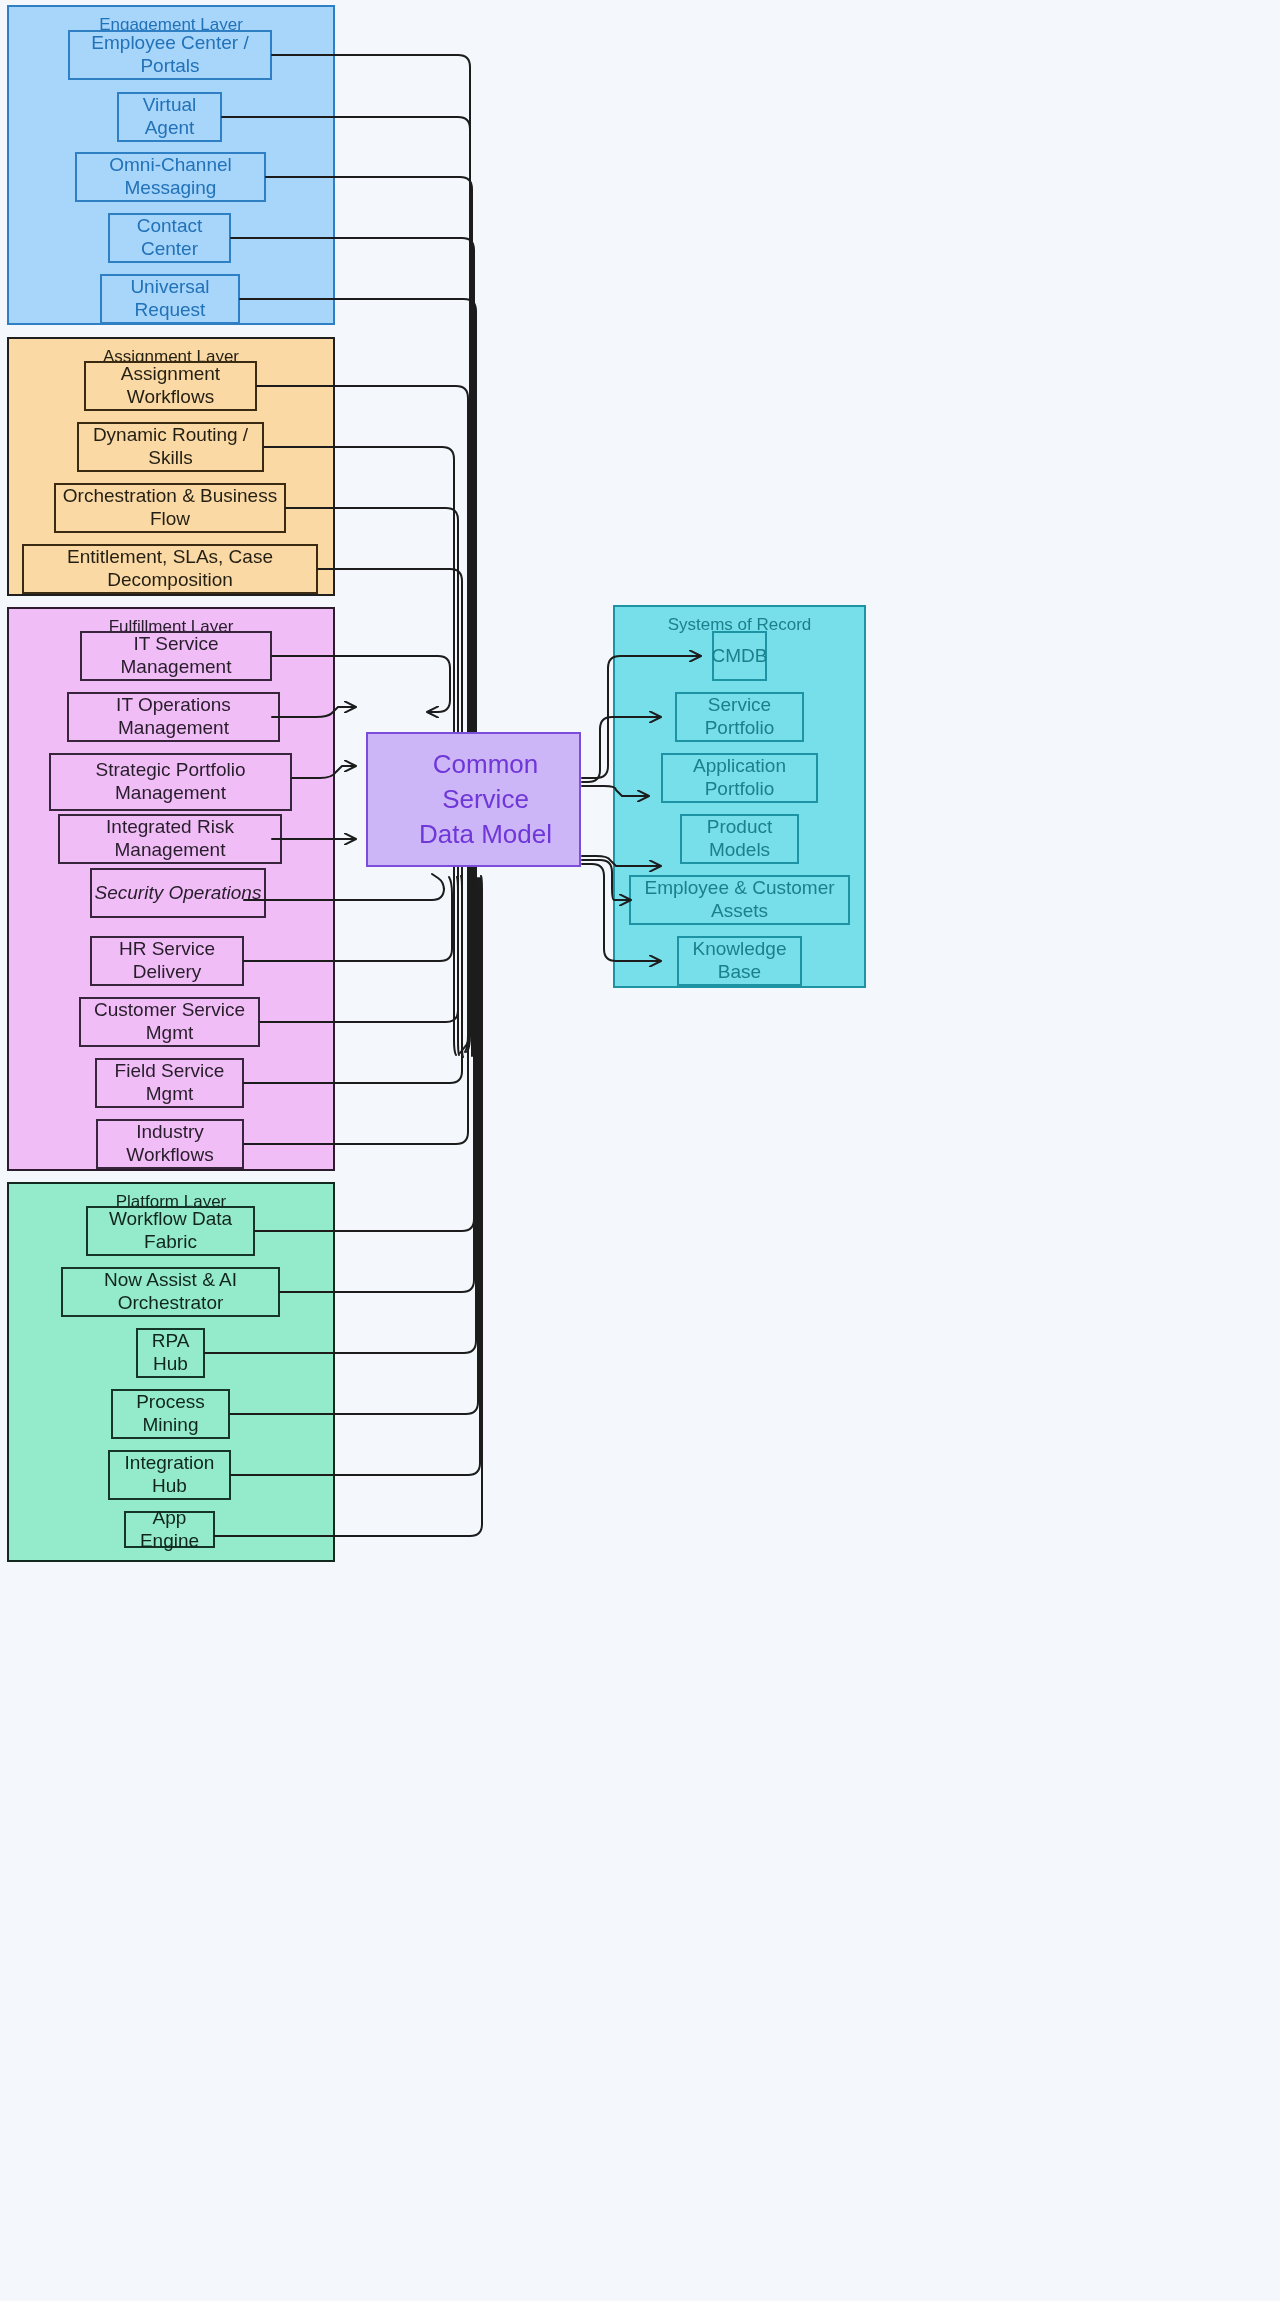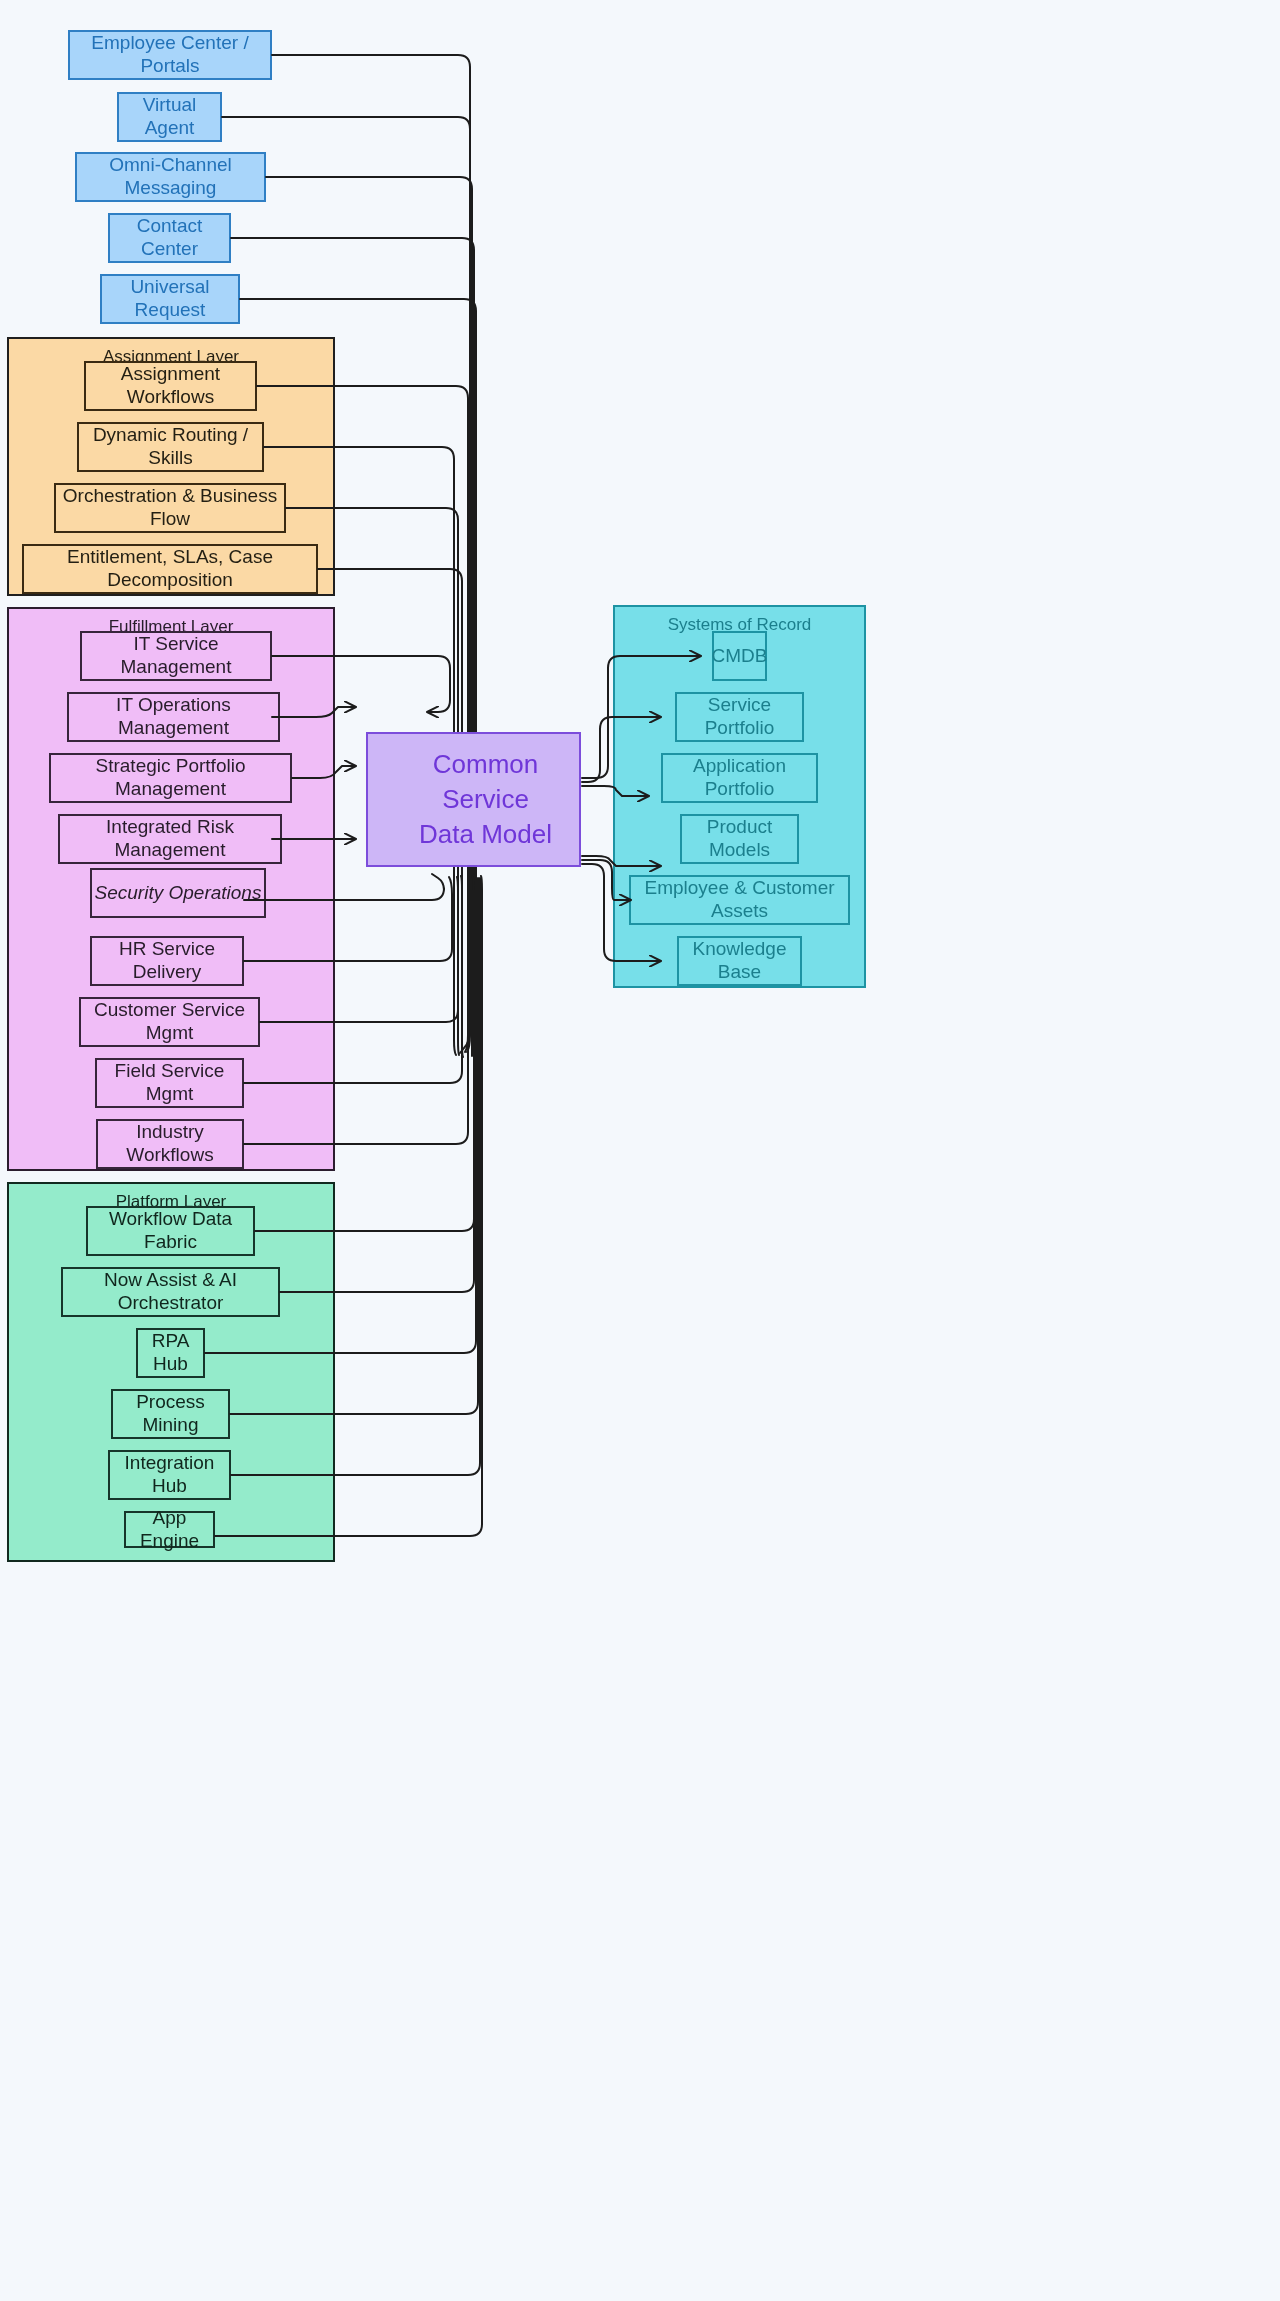--- a/index.html
+++ b/index.html
@@ -128,20 +128,23 @@
 
       <path d="M582,778 H 596 Q 608,778 608,766 V 668 Q 608,656 620,656 H 700" marker-end="url(#ah)"></path>
       <path d="M582,782 H 588 Q 600,782 600,770 V 729 Q 600,717 612,717 H 660" marker-end="url(#ah)"></path>
       <path d="M582,786 H 604 Q 616,786 616,790 L 622,796 H 648" marker-end="url(#ah)"></path>
       <path d="M582,856 H 596 Q 608,856 610,860 L 616,866 H 660" marker-end="url(#ah)"></path>
       <path d="M582,860 H 600 Q 612,860 612,872 V 888 Q 612,900 614,900 H 630" marker-end="url(#ah)"></path>
       <path d="M582,864 H 592 Q 604,864 604,876 V 949 Q 604,961 616,961 H 660" marker-end="url(#ah)"></path>
     </g>
   </svg>
 
+  <div class="cluster c-engage" style="left:7px; top:5px; width:328px; height:320px;">
+    <div class="cluster-title" style="top:8px;">Engagement Layer</div>
+  </div>
   <div class="node n-engage" style="left:68px; top:30px; width:204px; height:50px;">
     <span>Employee Center / Portals</span>
   </div>
   <div class="node n-engage" style="left:117px; top:92px; width:105px; height:50px;">
     <span>Virtual Agent</span>
   </div>
   <div class="node n-engage" style="left:75px; top:152px; width:191px; height:50px;">
     <span>Omni-Channel Messaging</span>
   </div>
   <div class="node n-engage" style="left:108px; top:213px; width:123px; height:50px;">
@@ -169,21 +172,21 @@
 
   <div class="cluster c-fulfil" style="left:7px; top:607px; width:328px; height:564px;">
     <div class="cluster-title" style="top:8px;">Fulfillment Layer</div>
   </div>
   <div class="node n-fulfil" style="left:80px; top:631px; width:192px; height:50px;">
     <span>IT Service Management</span>
   </div>
   <div class="node n-fulfil" style="left:67px; top:692px; width:213px; height:50px;">
     <span>IT Operations Management</span>
   </div>
-  <div class="node n-fulfil" style="left:49px; top:753px; width:243px; height:50px;">
+  <div class="node n-fulfil" style="left:49px; top:753px; width:243px; height:58px;">
     <span>Strategic Portfolio Management</span>
   </div>
   <div class="node n-fulfil" style="left:58px; top:814px; width:224px; height:50px;">
     <span>Integrated Risk Management</span>
   </div>
   <div class="node n-fulfil" style="left:90px; top:868px; width:176px; height:50px;font-style:italic;">
     <span>Security Operations</span>
   </div>
   <div class="node n-fulfil" style="left:90px; top:936px; width:154px; height:50px;">
     <span>HR Service Delivery</span>

